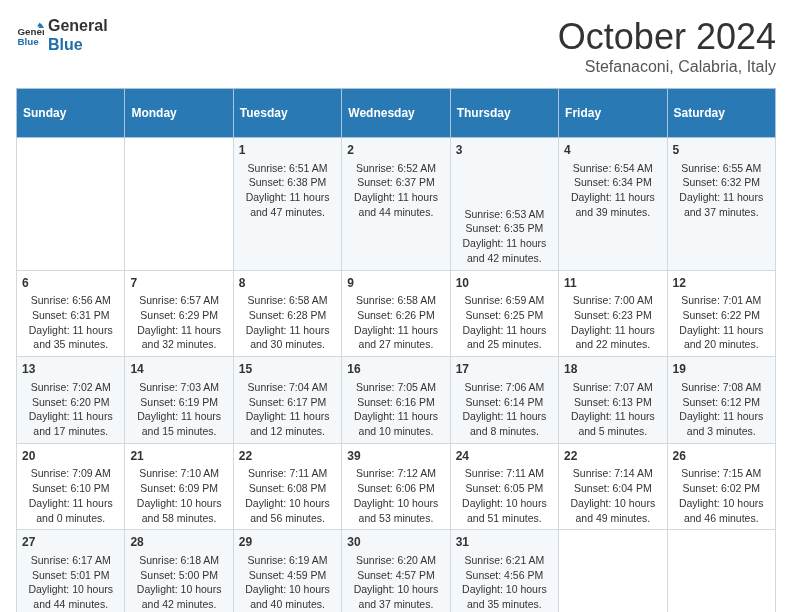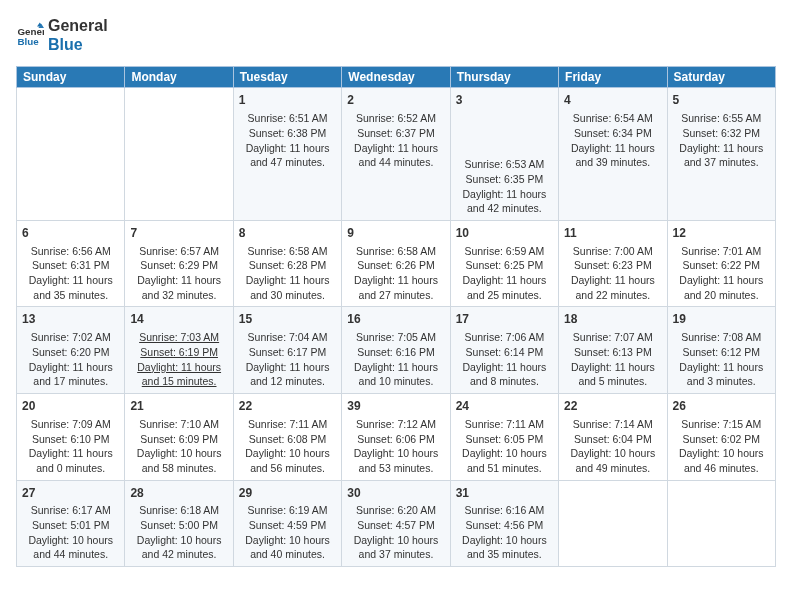--- a/index.html
+++ b/index.html
@@ -40,21 +40,21 @@
     }
     table {
       width: 100%;
       border-collapse: collapse;
       font-size: 11px;
     }
     thead tr th {
       background-color: #2979b5;
       color: #fff;
       text-align: left;
-      padding: 3px 6px;
+      padding: 17px 6px;
       font-size: 12px;
       font-weight: bold;
       border: 1px solid #aac4df;
     }
     tbody tr td {
       border: 1px solid #d0d8e0;
       vertical-align: top;
       padding: 4px 5px;
       height: 80px;
       background: #fff;
@@ -88,20 +88,24 @@
       <text x="2" y="20" font-size="14" font-weight="bold" fill="#333">General</text>
       <text x="2" y="34" font-size="14" font-weight="bold" fill="#1a6fad">Blue</text>
       <polygon points="30,8 38,8 34,2" fill="#1a6fad"></polygon>
       <polygon points="32,10 40,10 36,4" fill="#2979b5"></polygon>
     </svg>
     <div style="line-height:1.2">
       <div style="font-size:16px;font-weight:bold;color:#333">General</div>
       <div style="font-size:16px;font-weight:bold;color:#1a6fad">Blue</div>
     </div>
   </div>
+  <div class="title-block">
+    <div class="month-title">October 2024</div>
+    <div class="subtitle">Stefanaconi, Calabria, Italy</div>
+  </div>
 </div>
 
 <table>
   <thead>
     <tr>
     <th>Sunday</th>
         <th>Monday</th>
         <th>Tuesday</th>
         <th>Wednesday</th>
         <th>Thursday</th>
@@ -203,21 +207,21 @@
       <tr>
         <td>
           <span class="day-num">13</span>
           <div class="cell-content" style="white-space: pre-line;">Sunrise: 7:02 AM
 Sunset: 6:20 PM
 Daylight: 11 hours
 and 17 minutes.</div>
         </td>
         <td>
           <span class="day-num">14</span>
-          <div class="cell-content" style="white-space: pre-line; text-decoration: underline;">Sunrise: 7:03 AM
+          <div class="cell-content" style="white-space: pre-line;">Sunrise: 7:03 AM
 Sunset: 6:19 PM
 Daylight: 11 hours
 and 15 minutes.</div>
         </td>
         <td>
           <span class="day-num">15</span>
           <div class="cell-content" style="white-space: pre-line;">Sunrise: 7:04 AM
 Sunset: 6:17 PM
 Daylight: 11 hours
 and 12 minutes.</div>
@@ -326,21 +330,21 @@
         </td>
         <td>
           <span class="day-num">30</span>
           <div class="cell-content" style="white-space: pre-line;">Sunrise: 6:20 AM
 Sunset: 4:57 PM
 Daylight: 10 hours
 and 37 minutes.</div>
         </td>
         <td>
           <span class="day-num">31</span>
-          <div class="cell-content" style="white-space: pre-line;">Sunrise: 6:16 AM
+          <div class="cell-content" style="white-space: pre-line;">Sunrise: 6:21 AM
 Sunset: 4:56 PM
 Daylight: 10 hours
 and 35 minutes.</div>
         </td>
         <td class="empty-cell"></td>
         <td class="empty-cell"></td>
       </tr>
     </tbody>
 </table>
 

